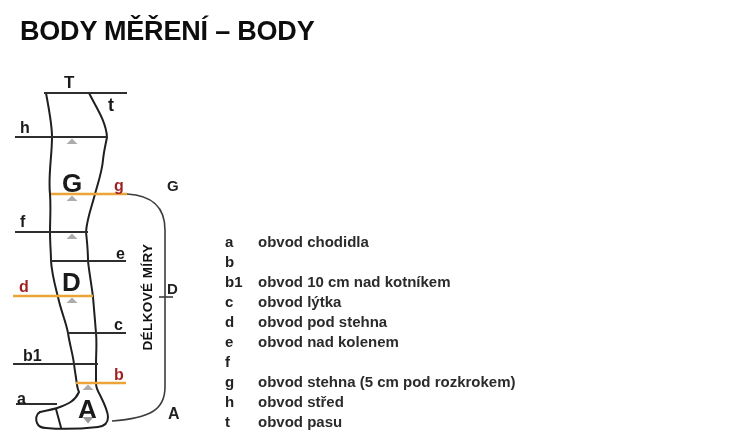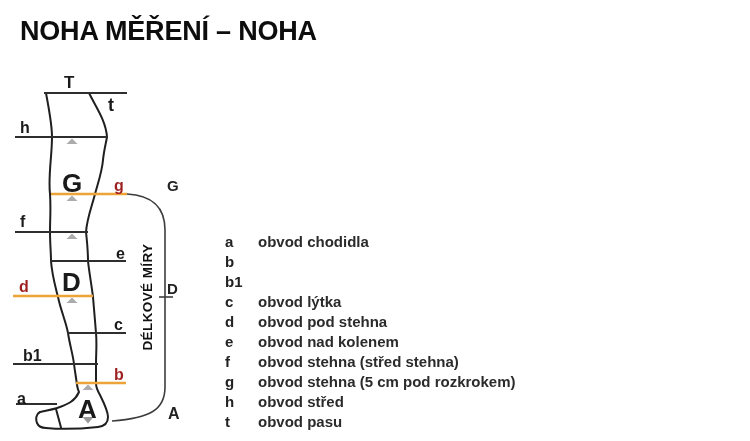--- a/index.html
+++ b/index.html
@@ -67,21 +67,21 @@
   }
   .legend-label {
     color: #2b2b2b;
     white-space: nowrap;
     font-weight: bold;
   }
 </style>
 </head>
 <body>
 
-<div class="page-title">NOHA MĚŘENÍ – NOHA</div>
+<div class="page-title">BODY MĚŘENÍ – BODY</div>
 
 <div class="diagram">
   <svg width="210" height="371" viewBox="0 70 210 371">
 
     <path d="M 46,93
          C 49,110 52,124 52,137
          C 52,156 48,176 50,194
          C 51,209 50,219 50,232
          C 50,244 51,252 51,261
          C 52,275 55,285 58,297
@@ -157,40 +157,40 @@
     <span class="legend-key">a</span>
     <span class="legend-label">obvod chodidla</span>
   </div>
 
   <div class="legend-row">
     <span class="legend-key">b</span>
   </div>
 
   <div class="legend-row">
     <span class="legend-key">b1</span>
+    <span class="legend-label">obvod 10 cm nad kotníkem</span>
   </div>
 
   <div class="legend-row">
     <span class="legend-key">c</span>
     <span class="legend-label">obvod lýtka</span>
   </div>
 
   <div class="legend-row">
     <span class="legend-key">d</span>
     <span class="legend-label">obvod pod stehna</span>
   </div>
 
   <div class="legend-row">
     <span class="legend-key">e</span>
     <span class="legend-label">obvod nad kolenem</span>
   </div>
 
   <div class="legend-row">
     <span class="legend-key">f</span>
-    <span class="legend-label">obvod stehna (střed stehna)</span>
   </div>
 
   <div class="legend-row">
     <span class="legend-key">g</span>
     <span class="legend-label">obvod stehna (5 cm pod rozkrokem)</span>
   </div>
 
   <div class="legend-row">
     <span class="legend-key">h</span>
     <span class="legend-label">obvod střed</span>

